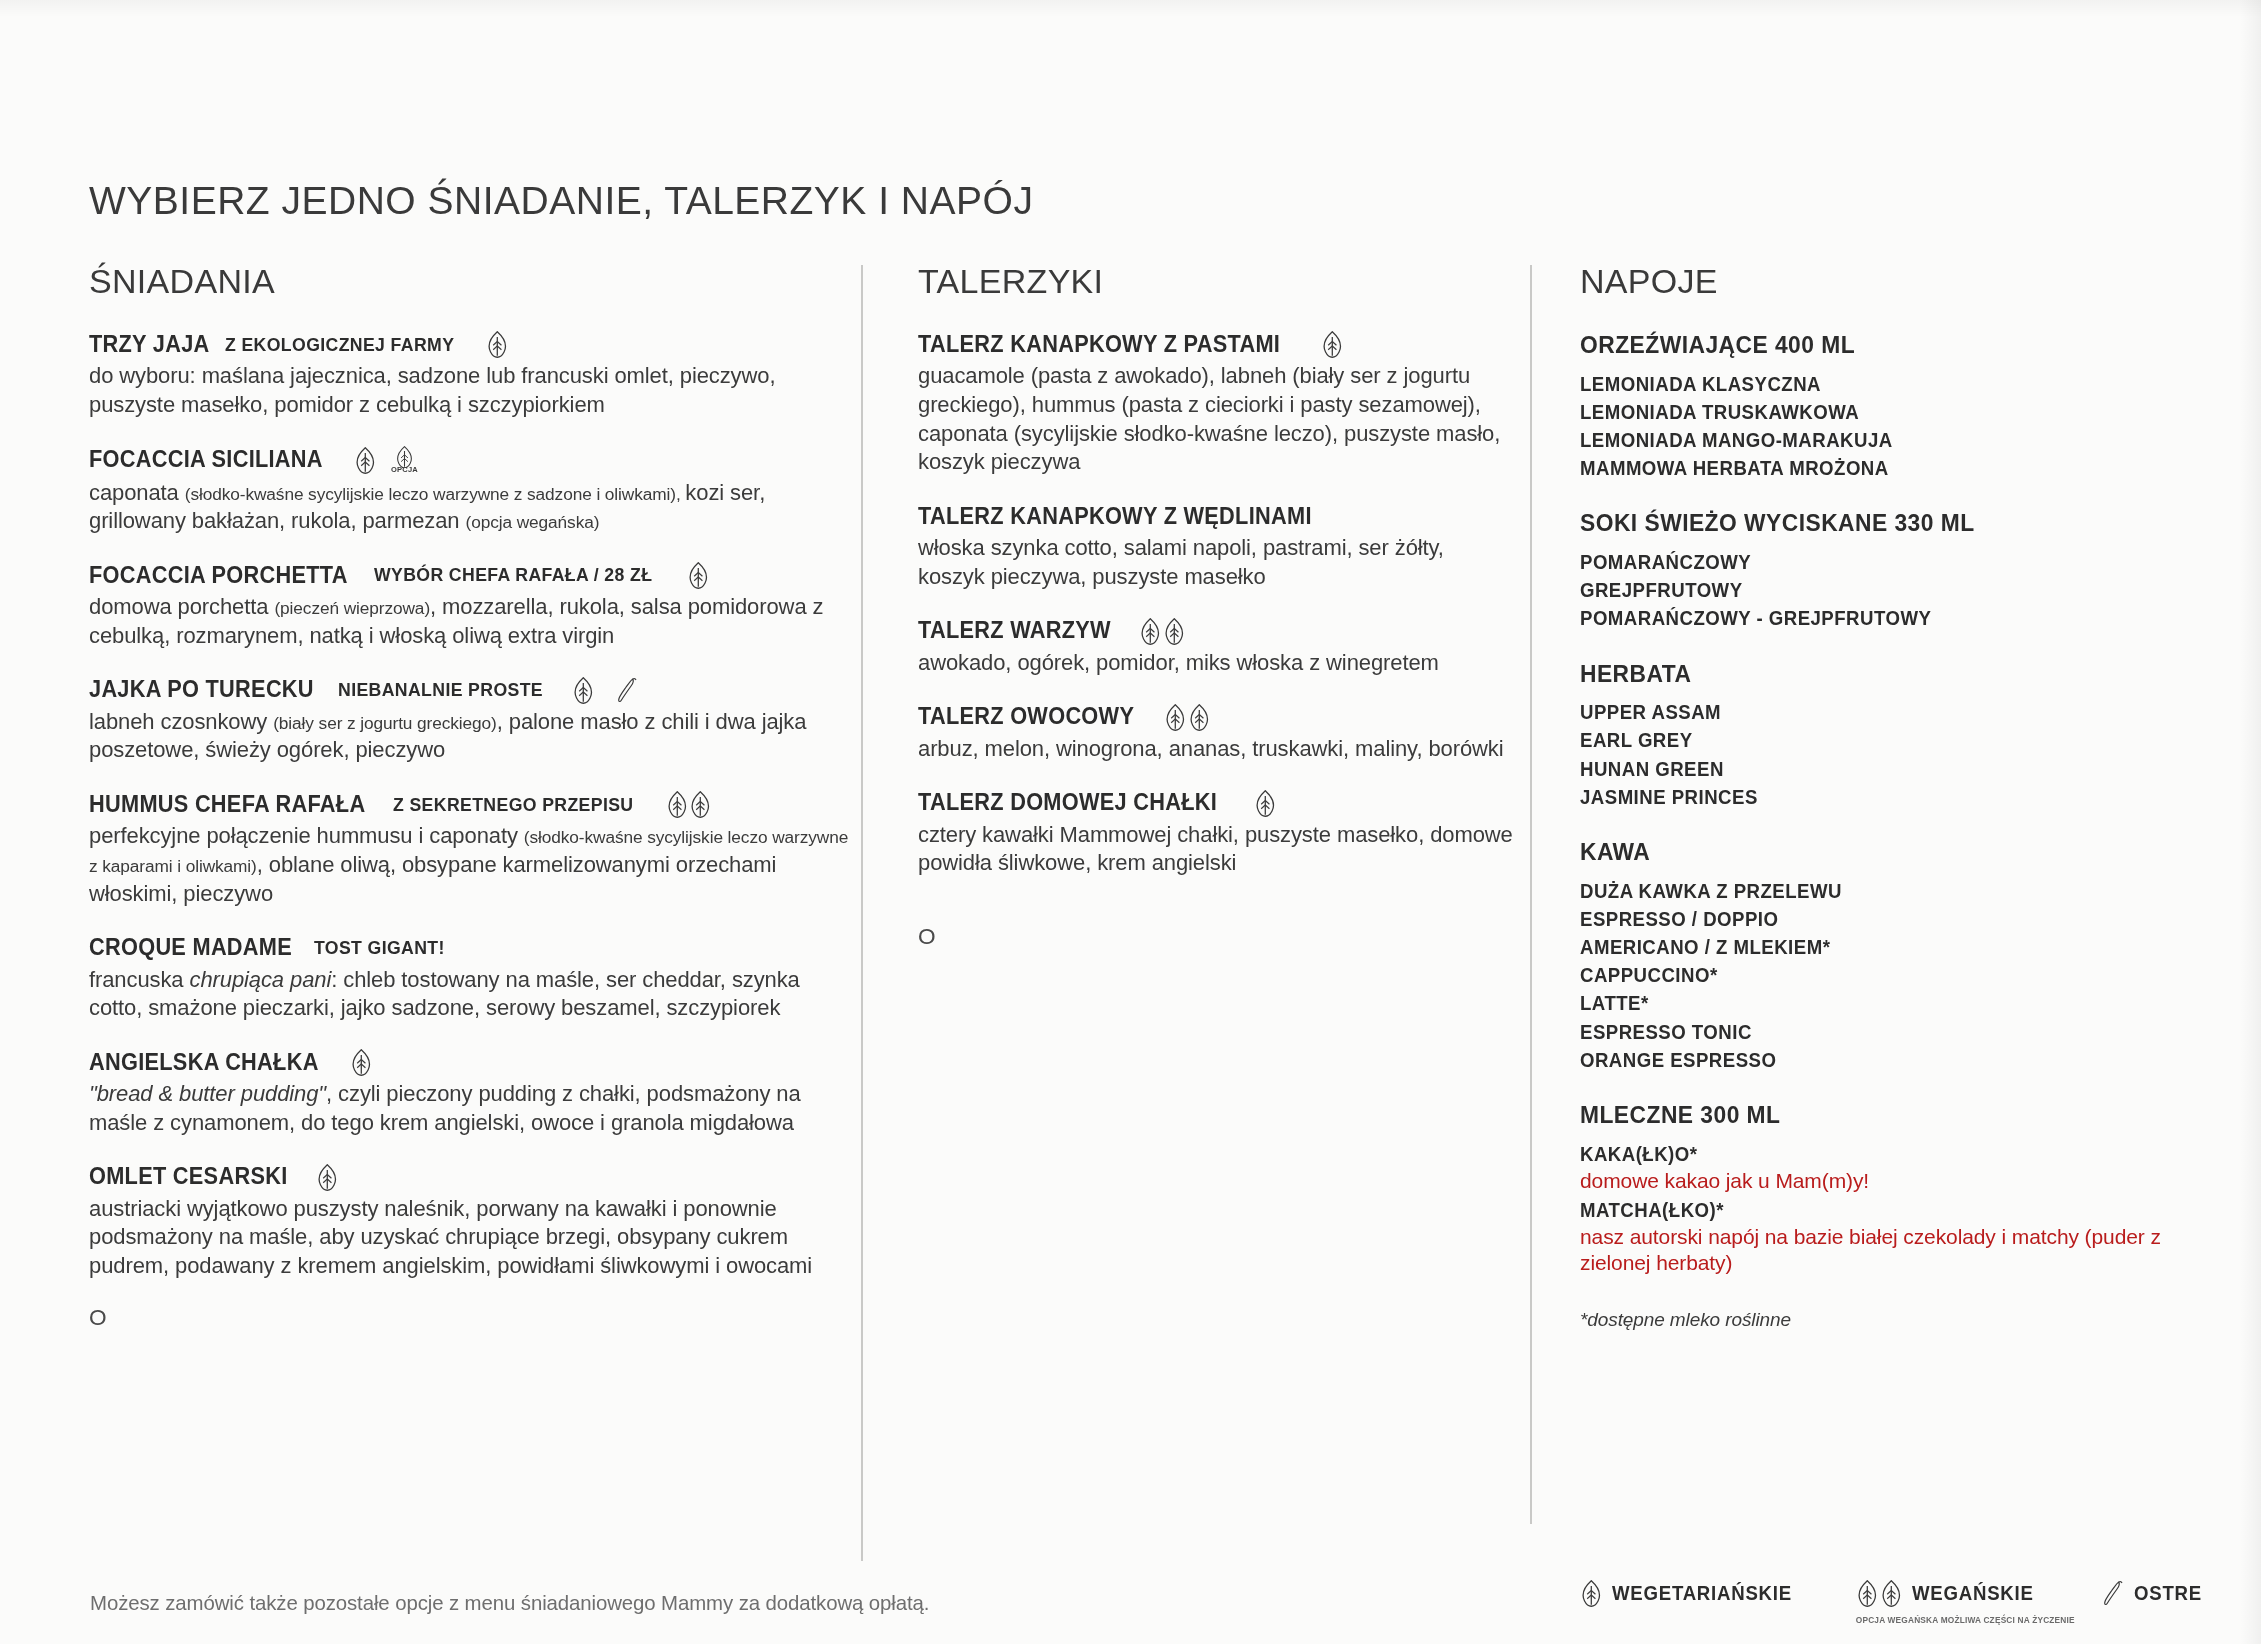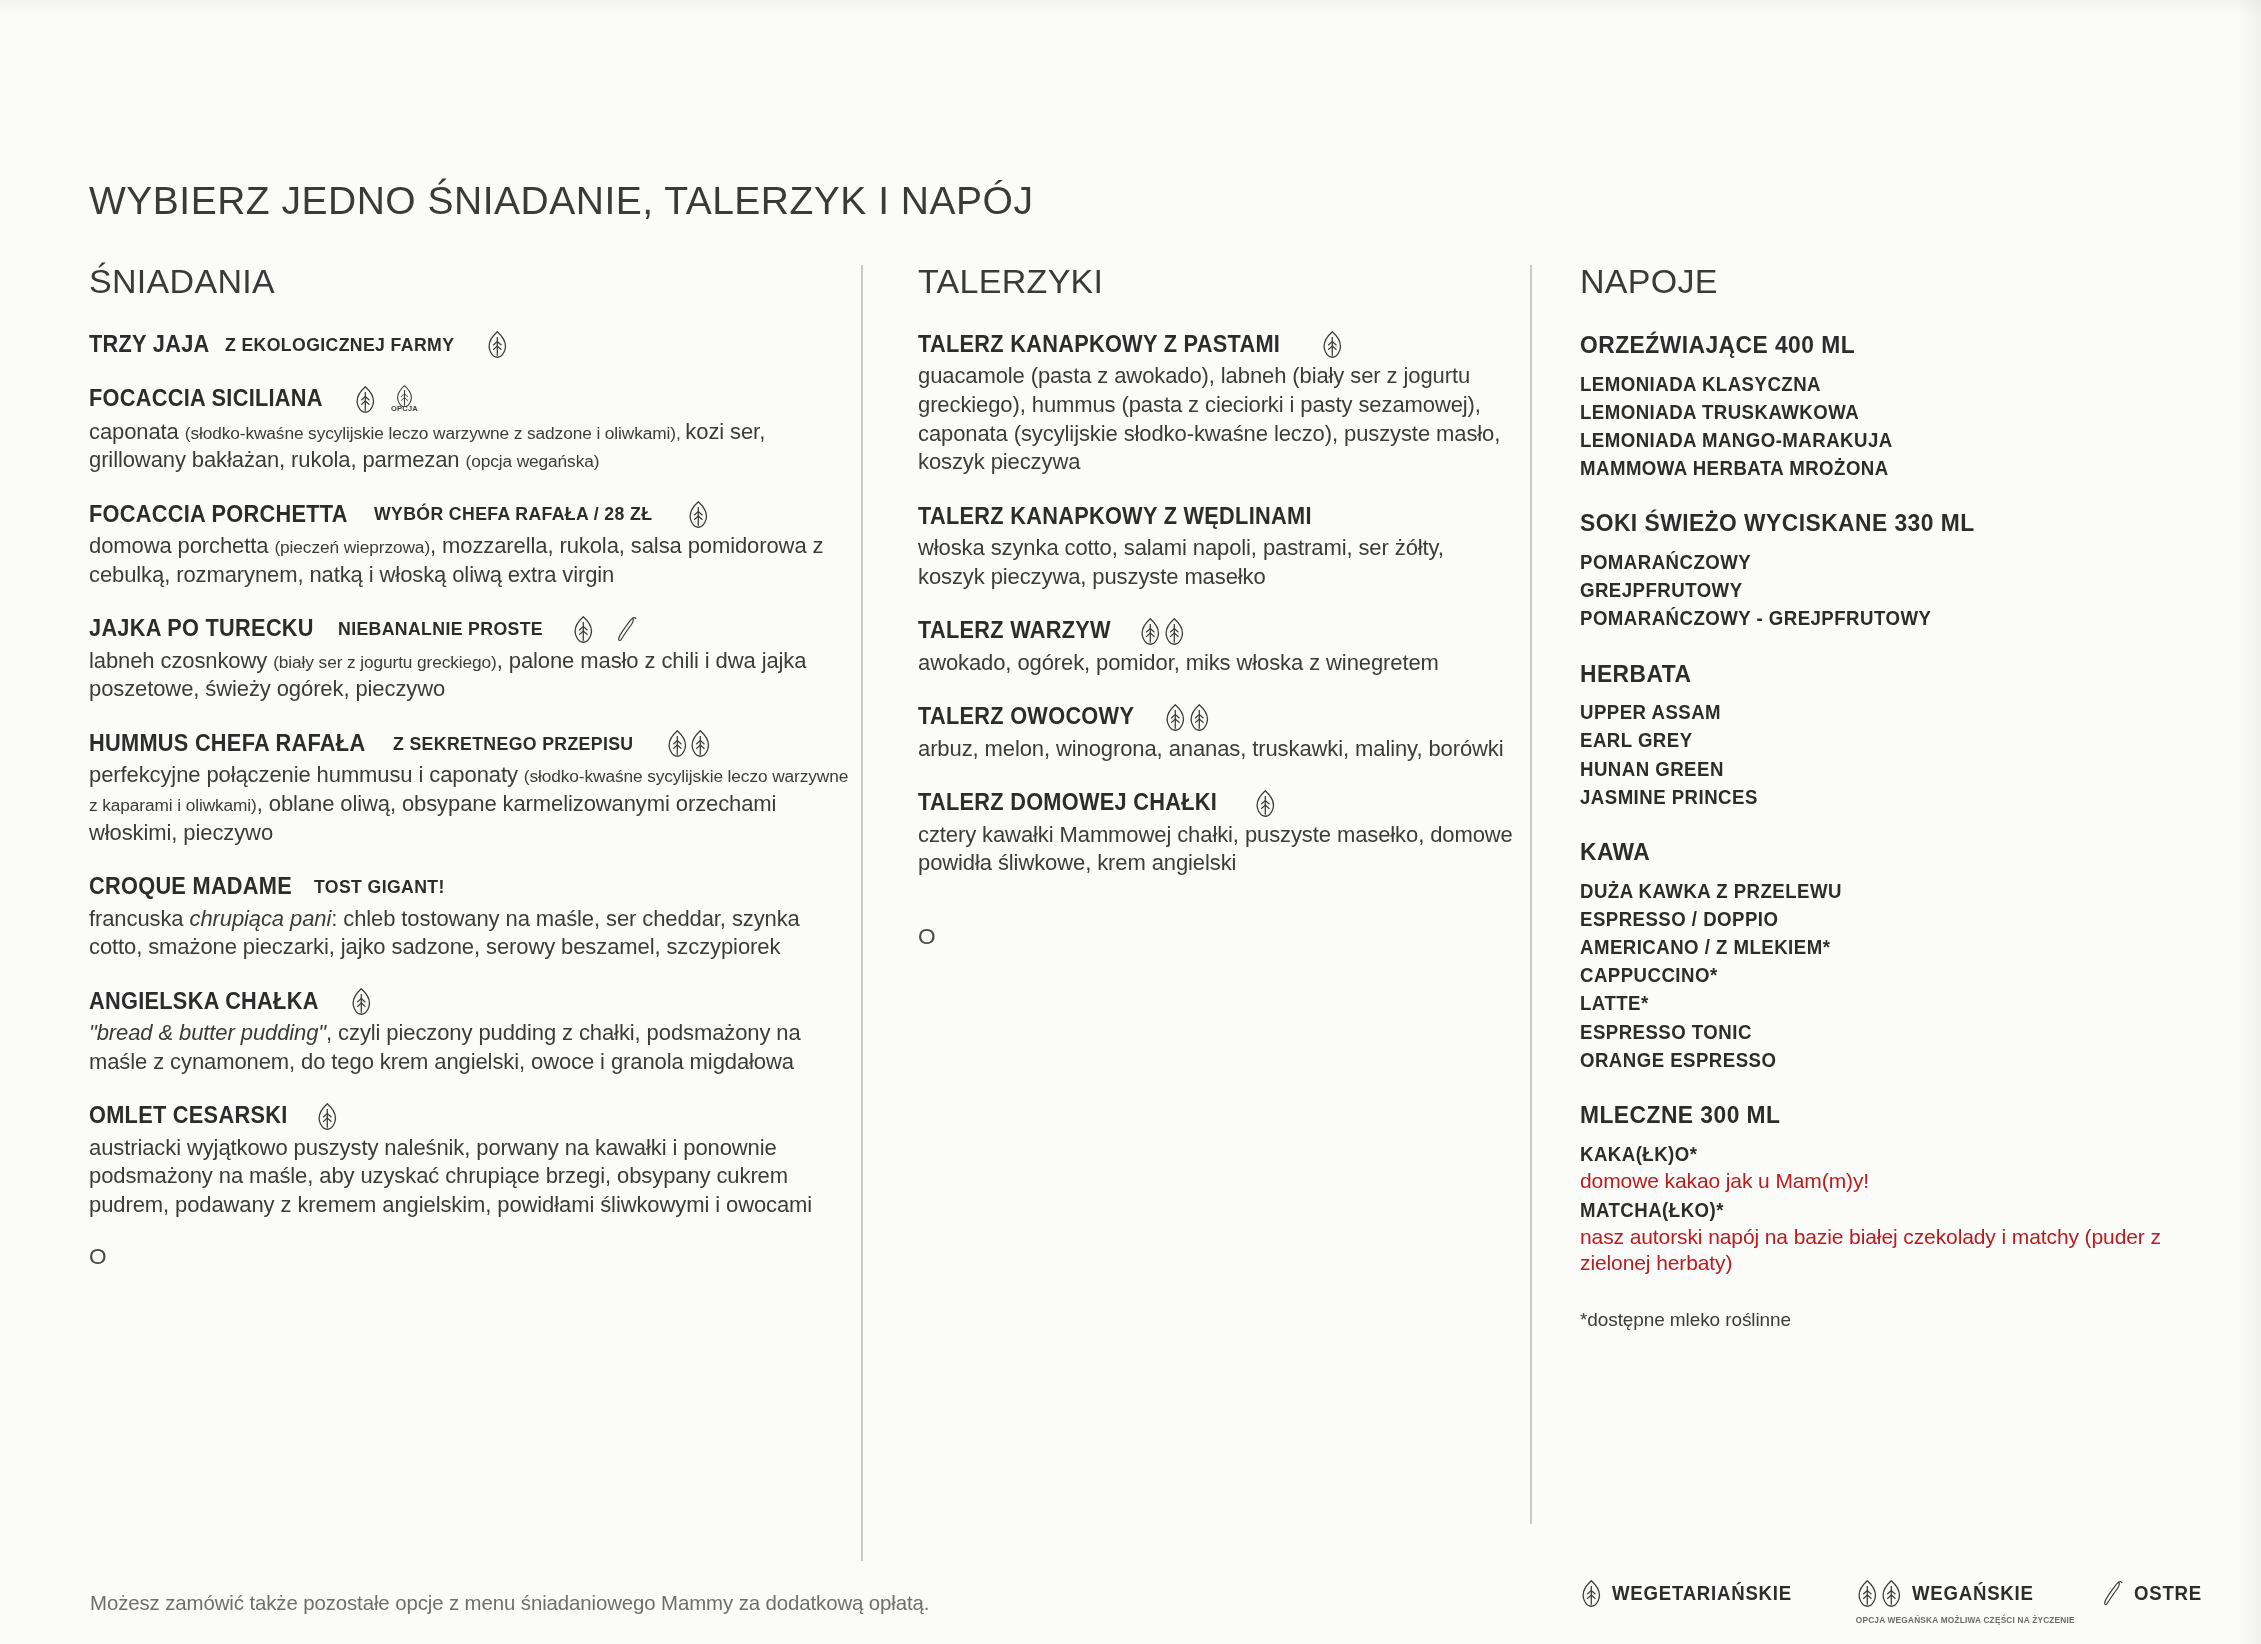--- a/index.html
+++ b/index.html
@@ -185,20 +185,21 @@
     font-size: 21px;
     font-weight: 400;
     line-height: 1.26;
     color: #b91c1c;
     letter-spacing: -0.1px;
     margin-bottom: 1.5px;
   }
 
   .drink-foot {
     font-size: 19px;
+    font-style: italic;
     font-weight: 400;
     color: #3b3b3b;
     margin-top: 32px;
     letter-spacing: -0.1px;
   }
 
   
   .stray {
     font-size: 22.6px;
     color: #4a4a4a;
@@ -280,20 +281,21 @@
                 <svg viewBox="0 0 30 36" class="leaf-ico">
                   <path d="M15 1 C25 10 28 20 24 28 C21 34 17 35 15 35 C13 35 9 34 6 28 C2 20 5 10 15 1 Z" fill="none" stroke="#3a3a3a" stroke-width="1.7"></path>
                   <path d="M15 8 L15 33" stroke="#3a3a3a" stroke-width="1.7" fill="none"></path>
                   <path d="M15 14 L9.5 19" stroke="#3a3a3a" stroke-width="1.5" fill="none"></path>
                   <path d="M15 14 L20.5 19" stroke="#3a3a3a" stroke-width="1.5" fill="none"></path>
                   <path d="M15 20 L9.5 25" stroke="#3a3a3a" stroke-width="1.5" fill="none"></path>
                   <path d="M15 20 L20.5 25" stroke="#3a3a3a" stroke-width="1.5" fill="none"></path>
                 </svg>
               </span>
             </div>
+            <div class="item-desc">do wyboru: maślana jajecznica, sadzone lub francuski omlet, pieczywo, puszyste masełko, pomidor z cebulką i szczypiorkiem</div>
           </article>
           <article class="item">
             <div class="item-head">
               <span class="item-name">FOCACCIA SICILIANA</span>
               <span class="icons">
                 <svg viewBox="0 0 30 36" class="leaf-ico">
                   <path d="M15 1 C25 10 28 20 24 28 C21 34 17 35 15 35 C13 35 9 34 6 28 C2 20 5 10 15 1 Z" fill="none" stroke="#3a3a3a" stroke-width="1.7"></path>
                   <path d="M15 8 L15 33" stroke="#3a3a3a" stroke-width="1.7" fill="none"></path>
                   <path d="M15 14 L9.5 19" stroke="#3a3a3a" stroke-width="1.5" fill="none"></path>
                   <path d="M15 14 L20.5 19" stroke="#3a3a3a" stroke-width="1.5" fill="none"></path>

